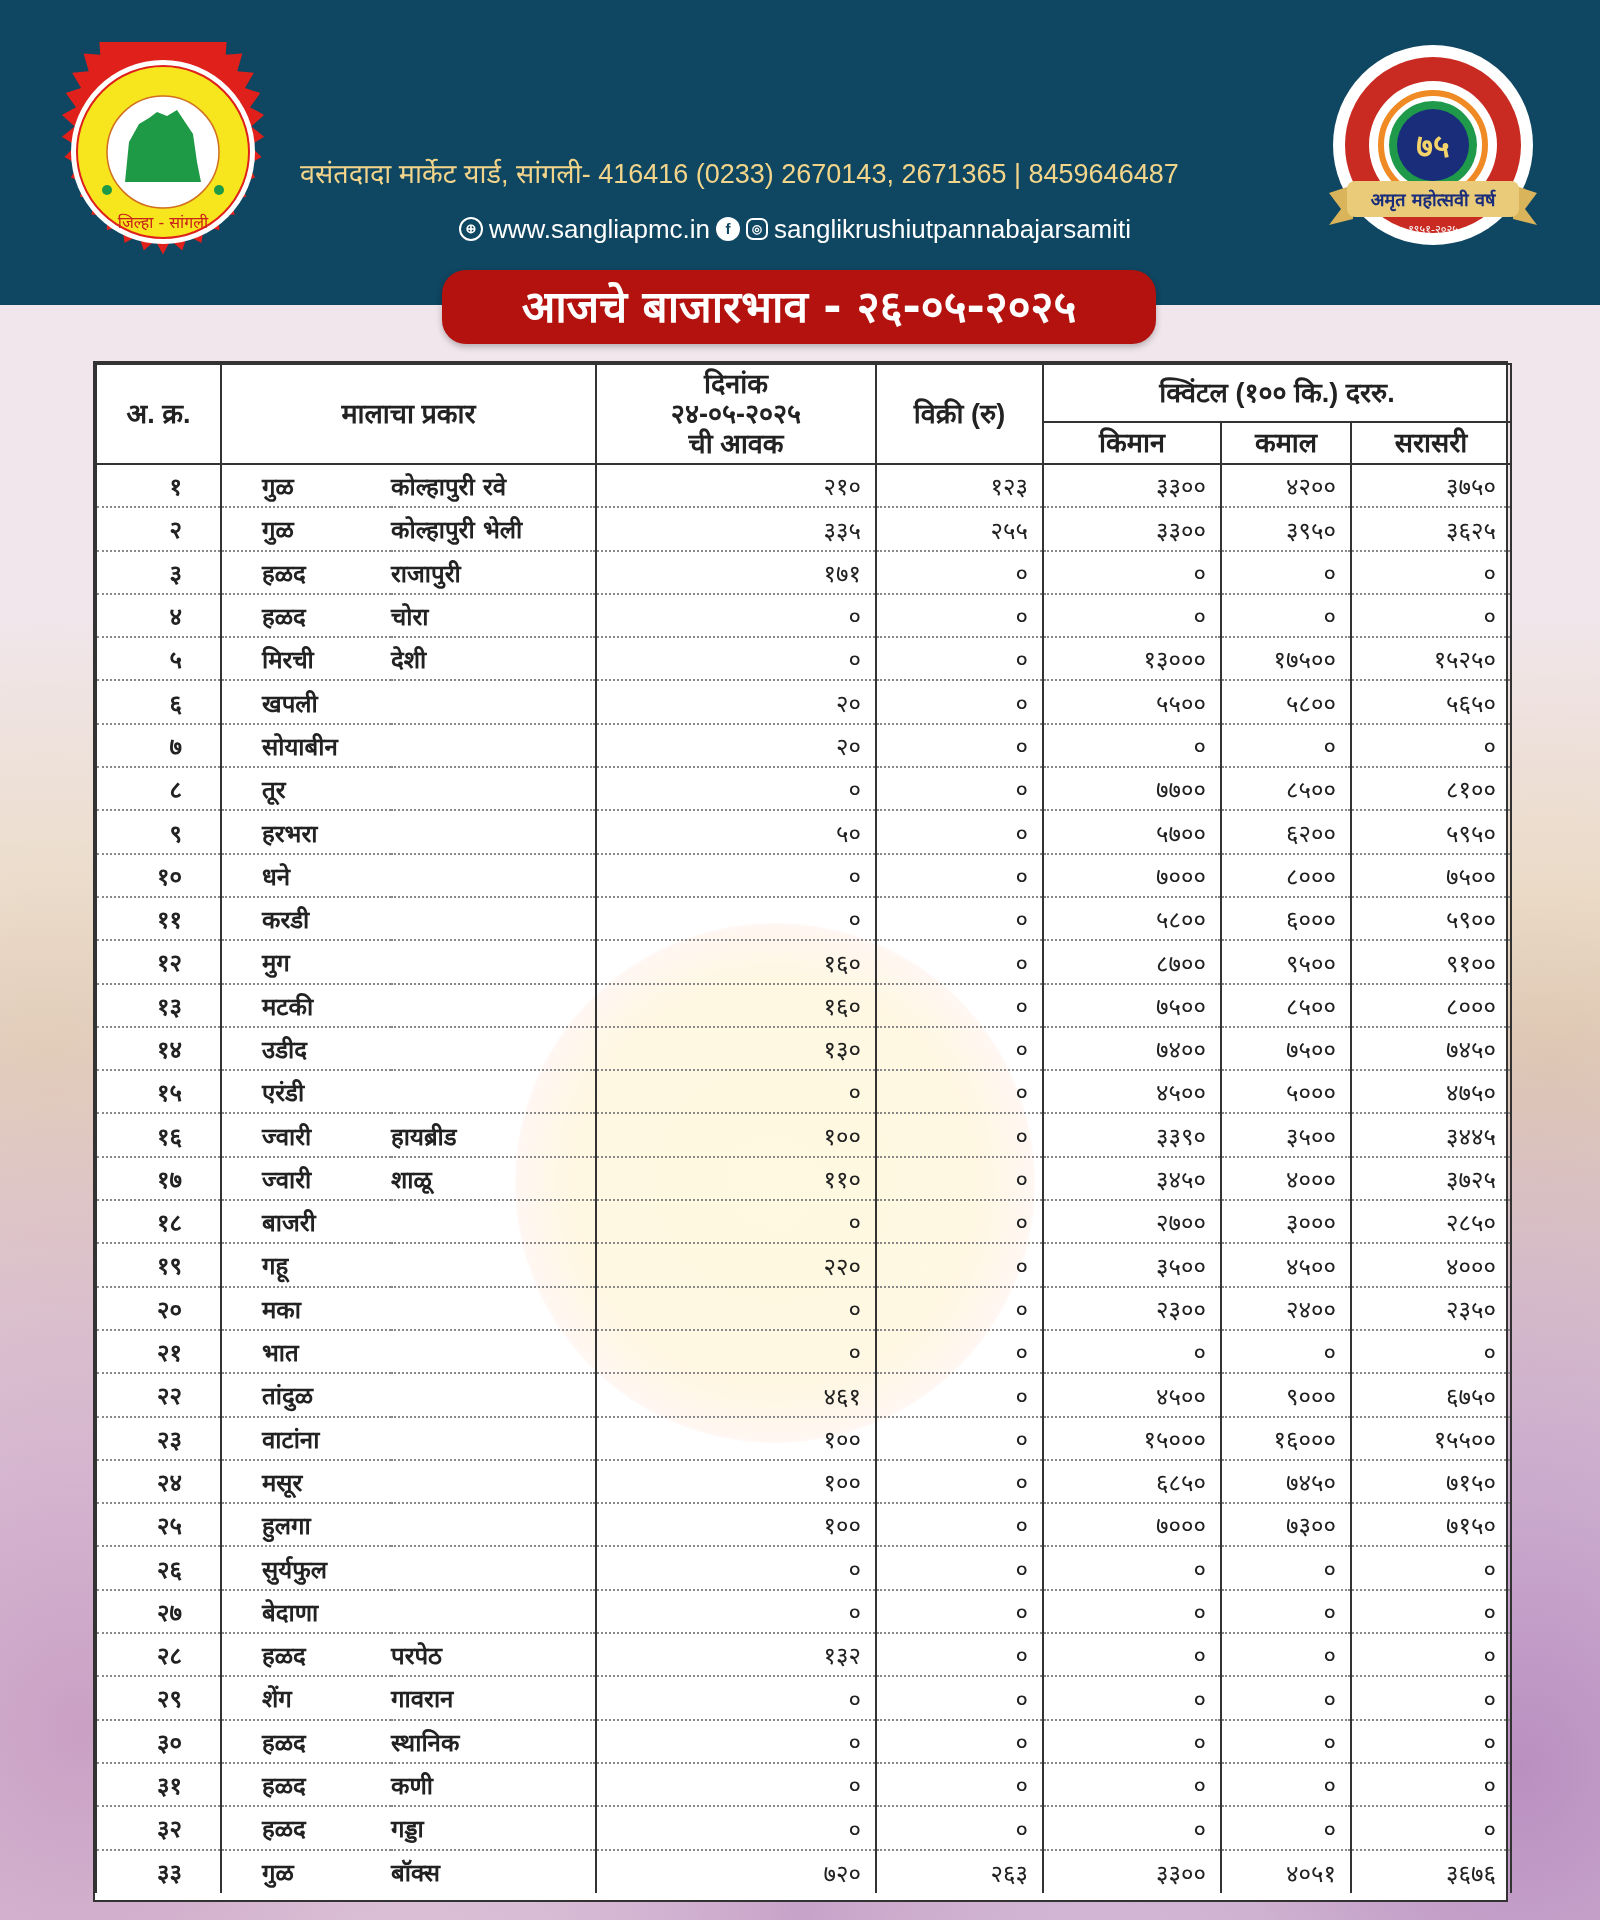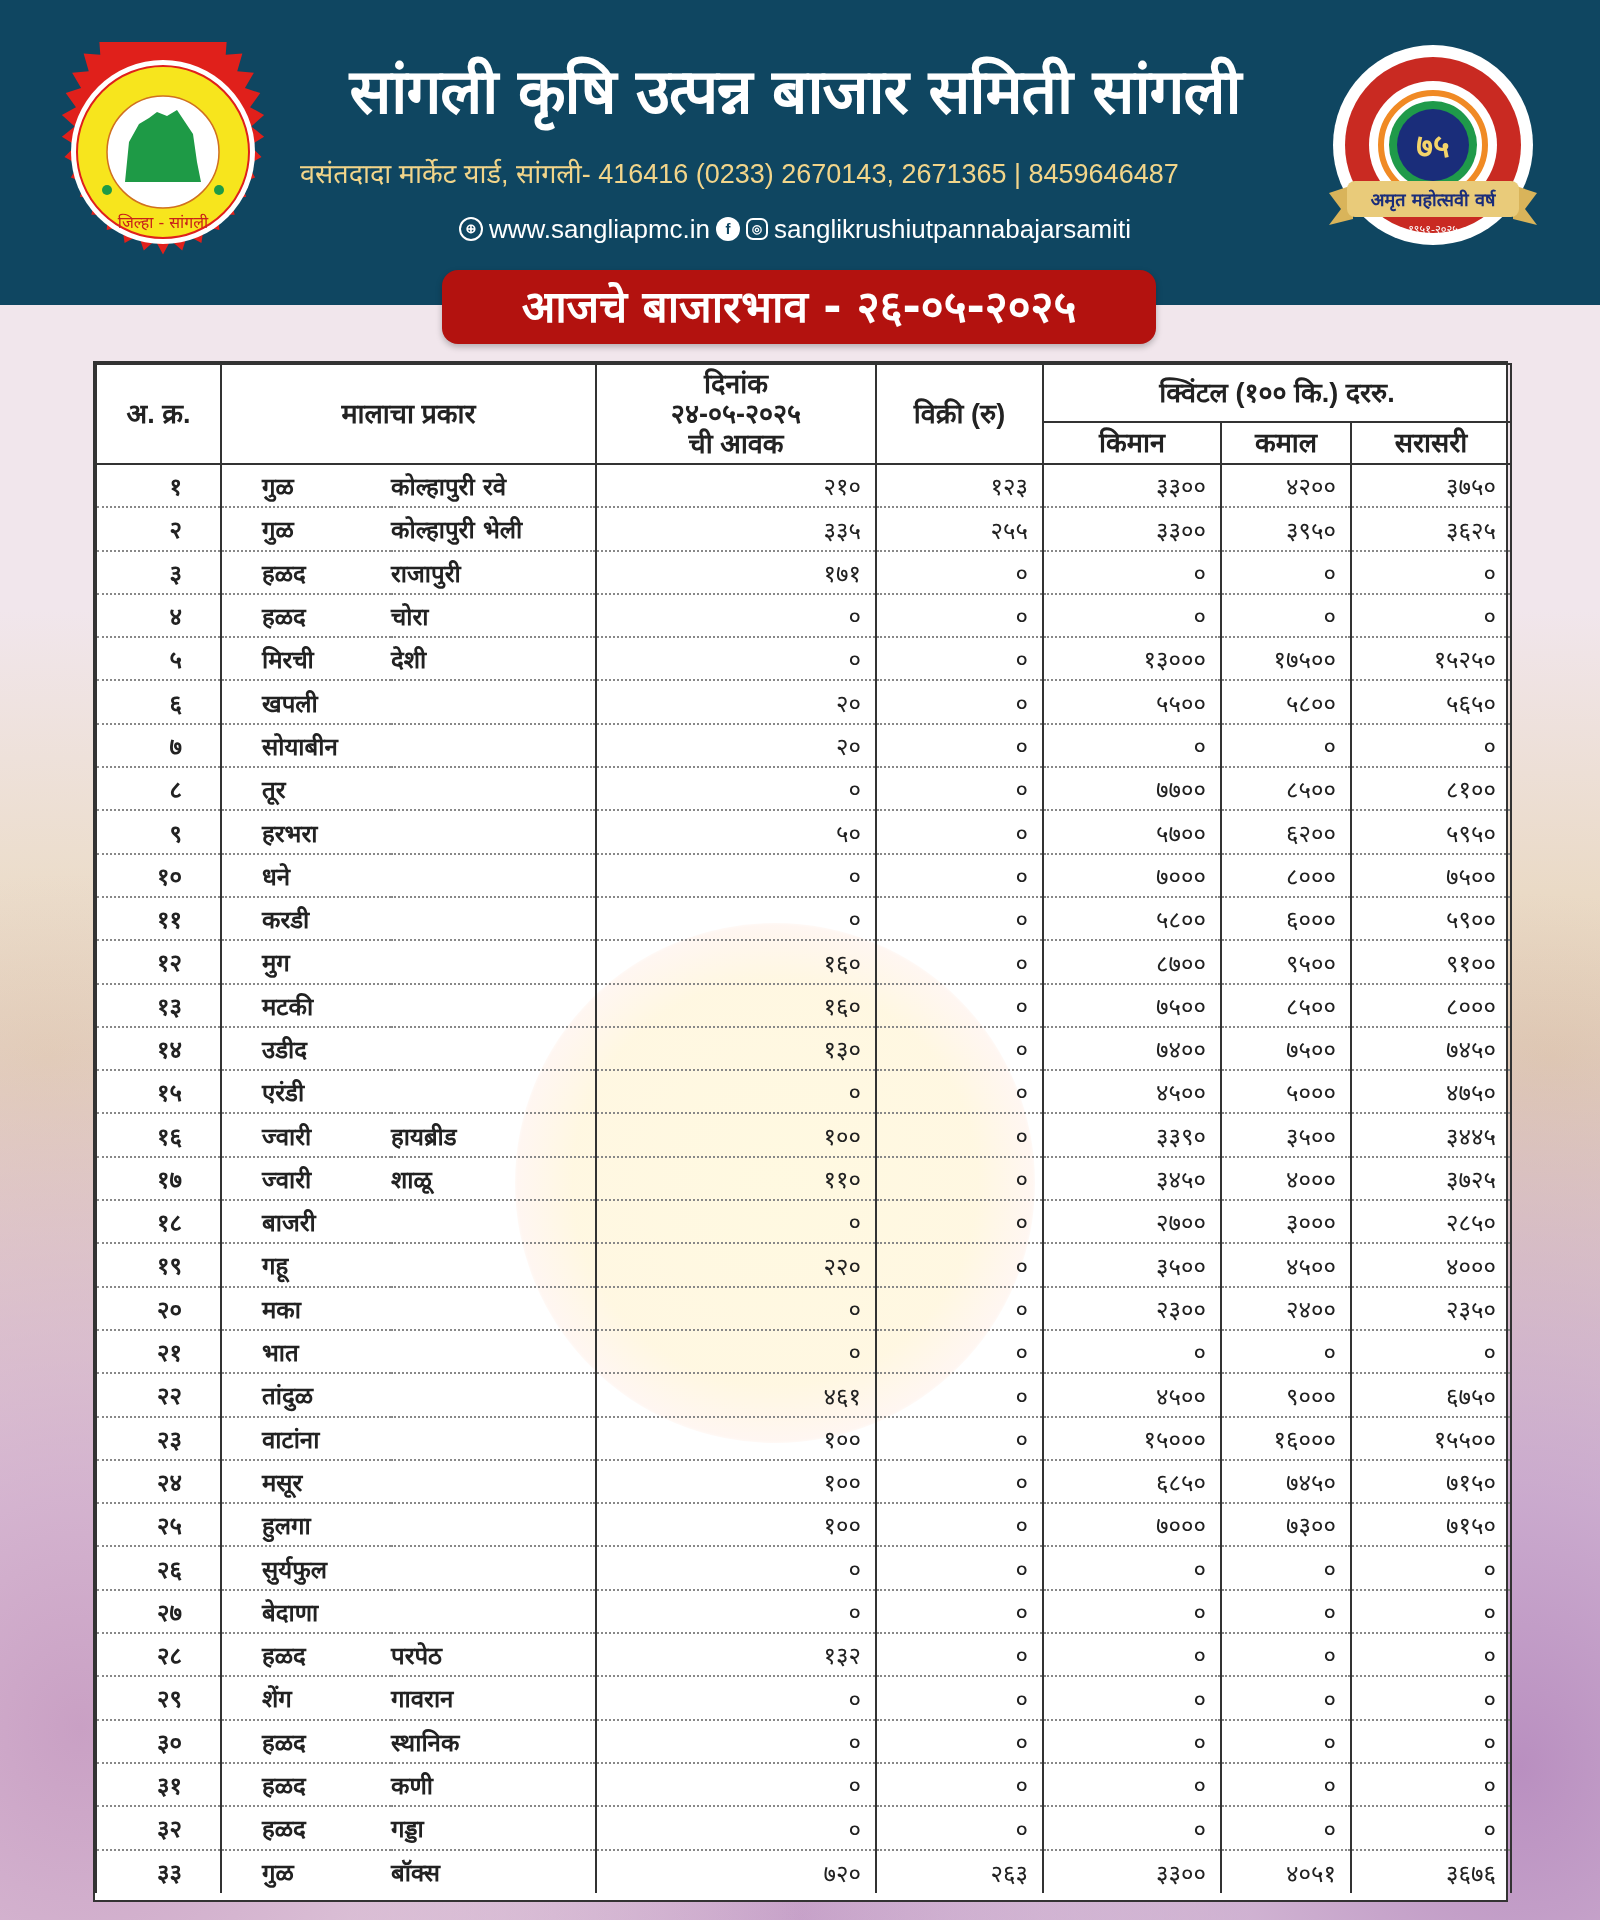--- a/index.html
+++ b/index.html
@@ -41,21 +41,21 @@
   }
   .soc-ico {
     display: inline-flex; align-items: center; justify-content: center;
     width: 24px; height: 24px; border-radius: 50%; font-size: 15px; font-weight: bold;
   }
   .globe { border: 2px solid #fff; color: #fff; font-size: 13px; }
   .fb { background: #fff; color: #0f4661; }
   .ig { border: 2px solid #fff; color: #fff; font-size: 12px; border-radius: 7px; width: 22px; height: 22px;}
   .date-badge {
     position: absolute; left: 442px; top: 270px; width: 714px; height: 74px;
-    background: #b3120f; border-radius: 16px; color: #fff;
+    background: #b3120f; border-radius: 24px; color: #fff;
     font-weight: bold; font-size: 44px; text-align: center; line-height: 74px;
     box-shadow: 0 3px 6px rgba(0,0,0,0.25);
   }
   .table-wrap {
     position: absolute; left: 93px; top: 361px; width: 1415px; height: 1541px;
     background: #ffffff; border: 2px solid #333;
   }
   .watermark {
     position: absolute; left: 420px; top: 560px; width: 520px; height: 520px; border-radius: 50%;
     background: radial-gradient(circle, rgba(255,244,200,0.55) 0%, rgba(255,238,190,0.45) 55%, rgba(255,220,200,0.25) 70%, rgba(255,255,255,0) 72%);
@@ -94,21 +94,20 @@
       <circle r="92" fill="#ffffff"></circle>
       <circle r="86" fill="#f7e51d" stroke="#e0201b" stroke-width="2"></circle>
       <circle r="56" fill="#ffffff" stroke="#d07020" stroke-width="1.5"></circle>
       <path d="M-38,30 L-34,-10 L-24,-28 L-14,-34 L-6,-40 L4,-36 L14,-42 L22,-30 L30,-18 L34,10 L38,30 Z" fill="#1e9a46"></path>
       <circle cx="-56" cy="38" r="5" fill="#1e9a46"></circle>
       <circle cx="56" cy="38" r="5" fill="#1e9a46"></circle>
       <text x="0" y="76" text-anchor="middle" font-size="16" fill="#c8201a" font-family="DejaVu Sans, sans-serif">जिल्हा - सांगली</text>
     </g>
   </svg>
 
-  <div class="org-title">सांगली कृषि उत्पन्न बाजार समिती सांगली</div>
   <div class="org-address">वसंतदादा मार्केट यार्ड, सांगली- 416416 (0233) 2670143, 2671365 | 8459646487</div>
   <div class="org-social">
     <span class="soc-ico globe">⊕</span>
     <span>www.sangliapmc.in</span>
     <span class="soc-ico fb">f</span>
     <span class="soc-ico ig">◎</span>
     <span>sanglikrushiutpannabajarsamiti</span>
   </div>
 
   <svg class="logo-right" viewBox="0 0 230 220">

